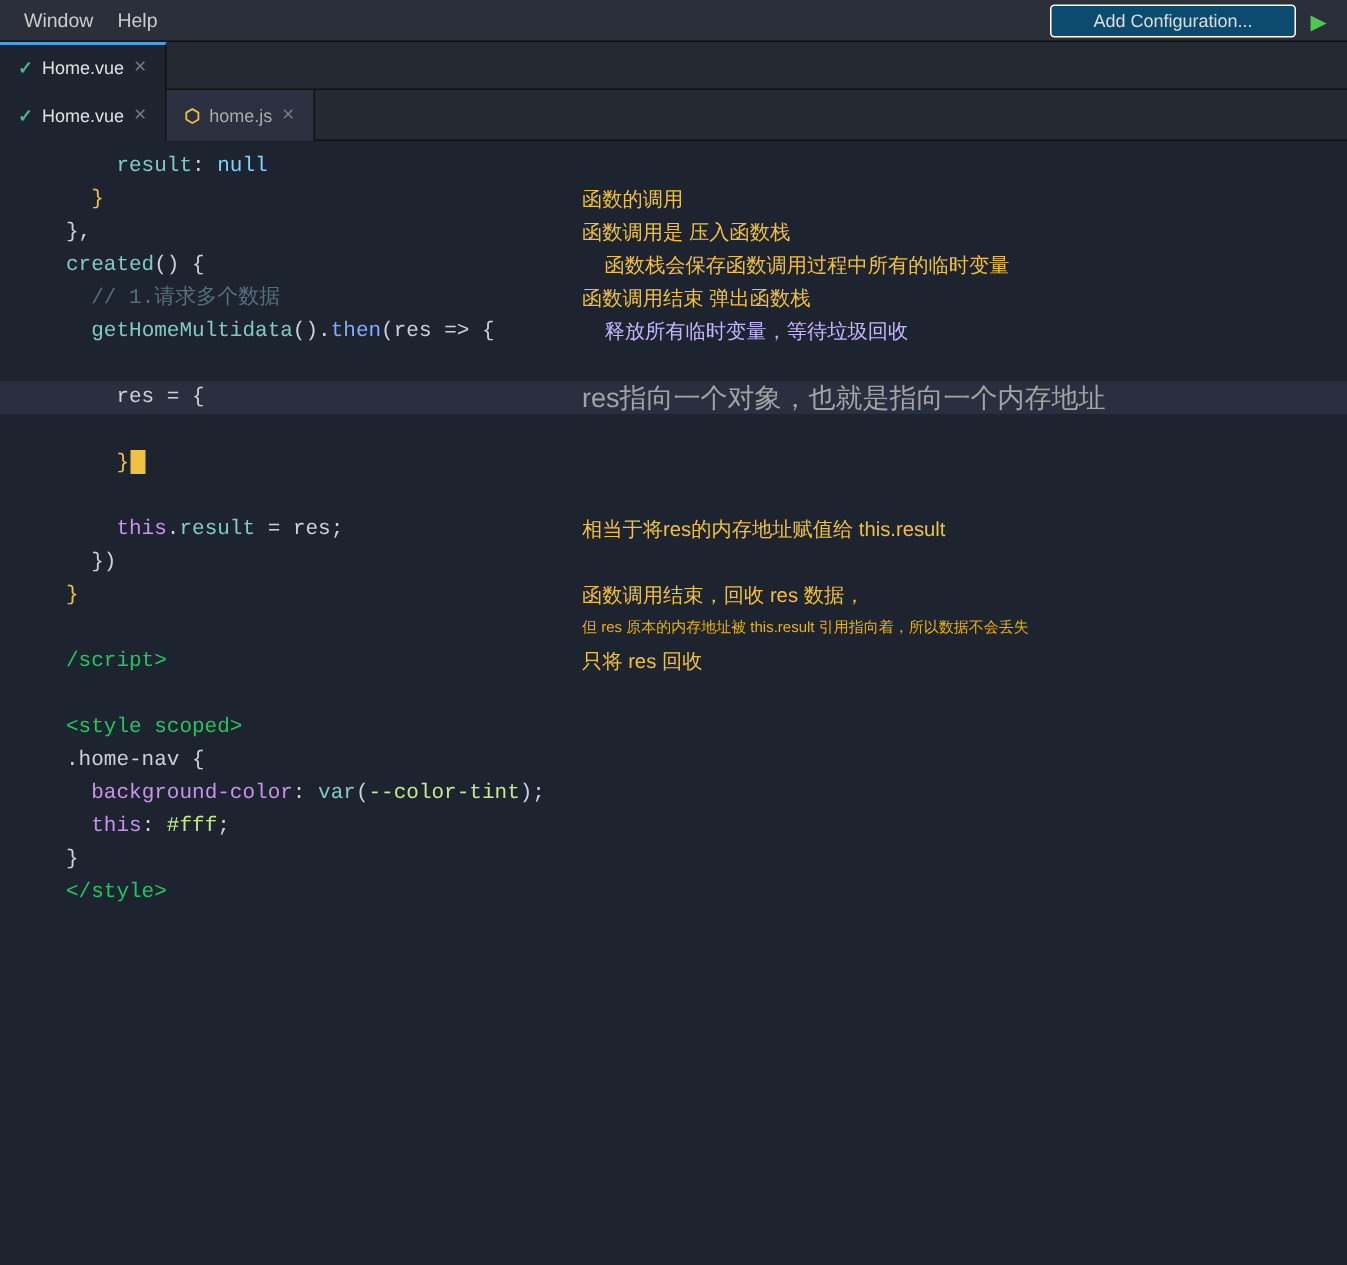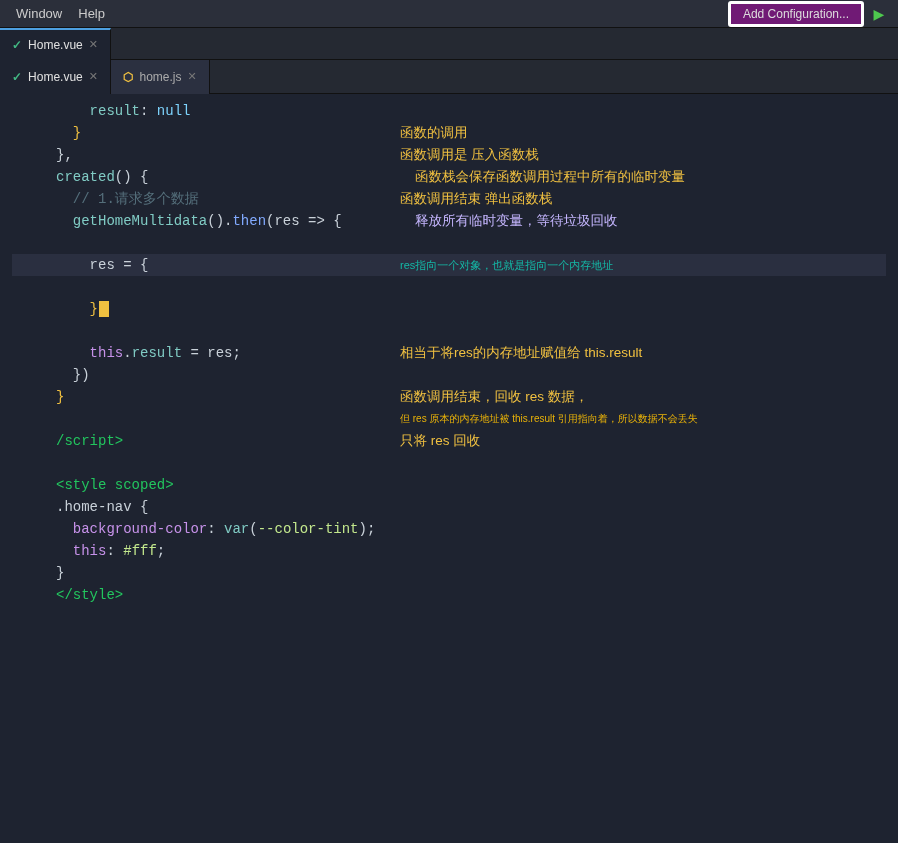--- a/index.html
+++ b/index.html
@@ -23,24 +23,24 @@
     .menu-item {
       color: #ccc;
       font-size: 13px;
       padding: 0 8px;
       cursor: pointer;
       font-family: -apple-system, sans-serif;
     }
 
     .add-config-btn {
       margin-left: auto;
-      background: #701a75;
-      border: 3px solid #ffffff;
+      background: #0c4a6e;
+      border: 1px solid #ffffff;
       color: #ddd;
-      padding: 3px 12px;
+      padding: 3px 28px;
       font-size: 12px;
       cursor: pointer;
       border-radius: 3px;
       font-family: -apple-system, sans-serif;
     }
     .run-btn {
       width: 22px;
       height: 22px;
       background: transparent;
       border: none;
@@ -120,21 +120,21 @@
     }
 
     .code-editor {
       flex: 1;
       position: relative;
       overflow: hidden;
       background: #1e2330;
     }
 
     .code-content {
-      padding: 6px 12px;
+      padding: 6px 0;
       font-size: 14px;
       line-height: 22px;
       position: relative;
     }
 
     .code-line {
       display: flex;
       align-items: flex-start;
       min-height: 22px;
       position: relative;
@@ -270,21 +270,21 @@
 
 
         <div class="code-line">
           <span class="line-num"></span>
           <span class="line-content"> </span>
         </div>
 
         <div class="code-line highlighted" style="position:relative;">
           <span class="line-num"></span>
           <span class="line-content">    <span class="plain">res</span> <span class="punct">= {</span>  </span>
-          <div style="position:absolute; left:388px; top:0; color:#14b8a6; font-size:11px; font-family:'Microsoft YaHei',sans-serif; white-space:pre; line-height:22px;">res指向一个对象，也就是指向一个内存地址</div>
+          <div style="position:absolute; left:388px; top:0; color:#a3a3a3; font-size:18px; font-family:'Microsoft YaHei',sans-serif; white-space:pre; line-height:22px;">res指向一个对象，也就是指向一个内存地址</div>
         </div>
 
         <div class="code-line">
           <span class="line-num"></span>
           <span class="line-content"> </span>
         </div>
 
         <div class="code-line">
           <span class="line-num"></span>
           <span class="line-content">    <span class="bracket">}</span><span class="cursor-block"></span></span>

